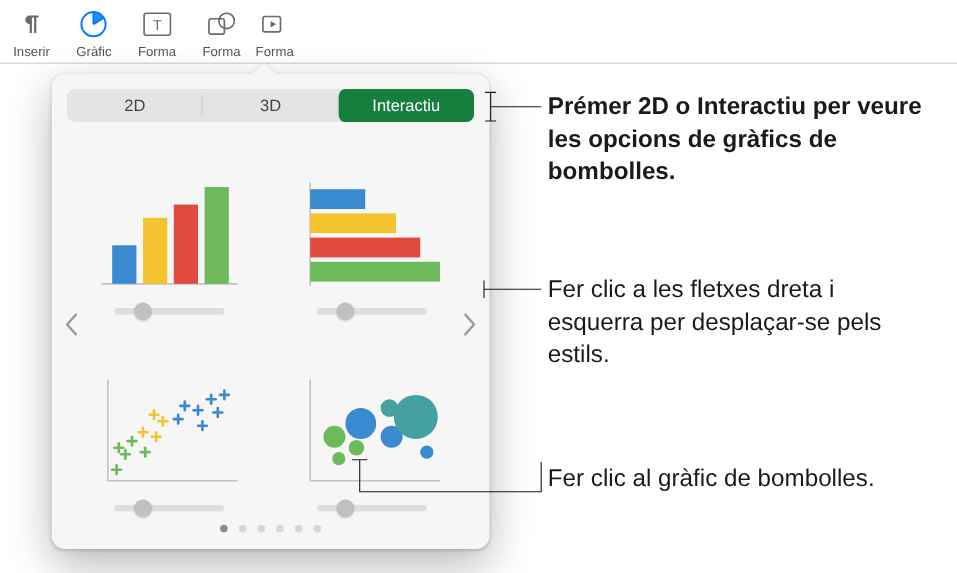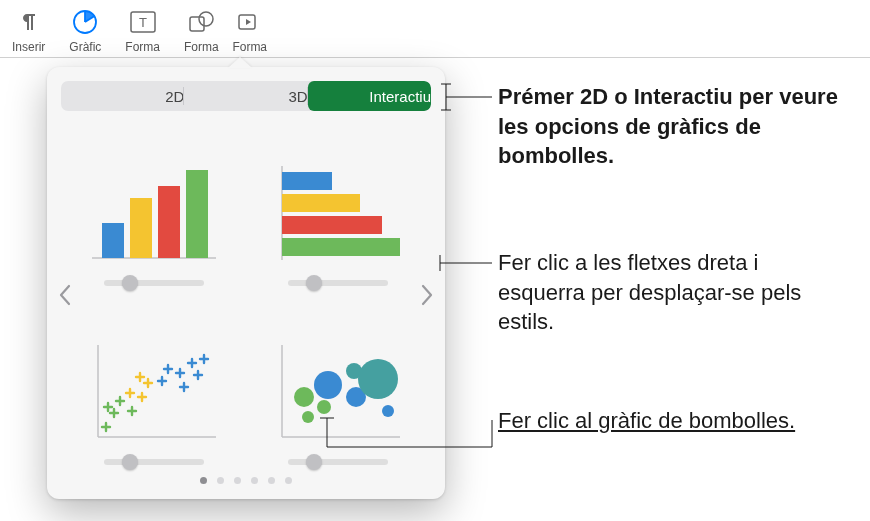--- a/index.html
+++ b/index.html
@@ -68,21 +68,20 @@
       height: 30px;
     }
     .segment-btn {
       flex: 1;
       border: none;
       background: transparent;
       font-size: 15px;
       color: #444;
       cursor: pointer;
       position: relative;
-      text-align: right;
     }
     .segment-btn:not(:last-child)::after {
       content: "";
       position: absolute;
       right: 0; top: 6px; bottom: 6px;
       width: 1px;
       background: #c8c8cc;
     }
     .segment-btn.selected {
       background: #15803d;
@@ -165,21 +164,21 @@
     .dot.active { background: #8e8e92; }
     .callout {
       position: absolute;
       font-size: 22px;
       line-height: 1.35;
       color: #1a1a1a;
       font-weight: 400;
     }
     .callout-1 { left: 498px; top: 82px; width: 345px; font-weight: bold; }
     .callout-2 { left: 498px; top: 248px; width: 345px; }
-    .callout-3 { left: 498px; top: 406px; width: 345px; text-decoration: underline; }
+    .callout-3 { left: 498px; top: 420px; width: 345px; }
     .chart-canvas svg { width: 100%; height: 100%; }
   </style>
 </head>
 <body>
 
 <div class="toolbar">
   <div class="toolbar-item">
     <div class="toolbar-icon">
       <svg width="24" height="24" viewBox="0 0 24 24">
           <path fill="#6a6a6a" d="M10 4h8v2h-2v14h-2V6h-2v14h-2V12c-2.2 0-4-1.8-4-4s1.8-4 4-4z"></path>

